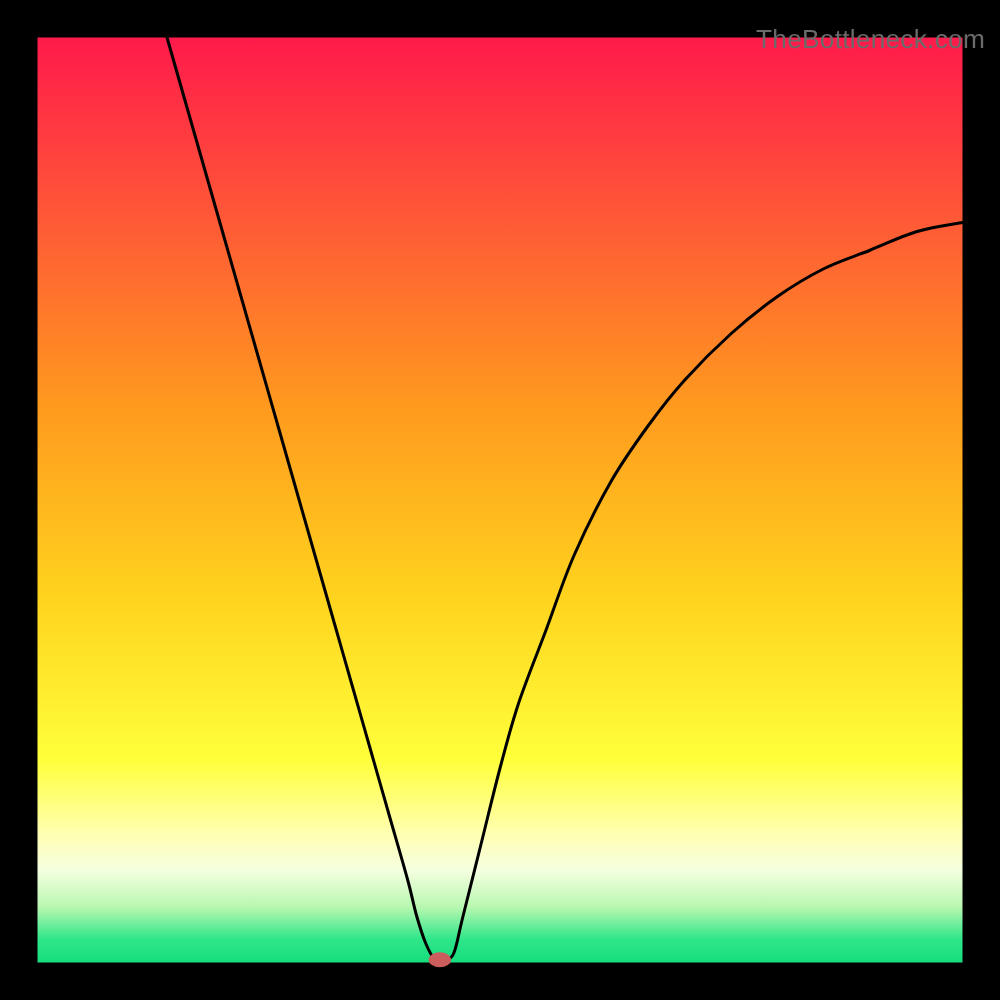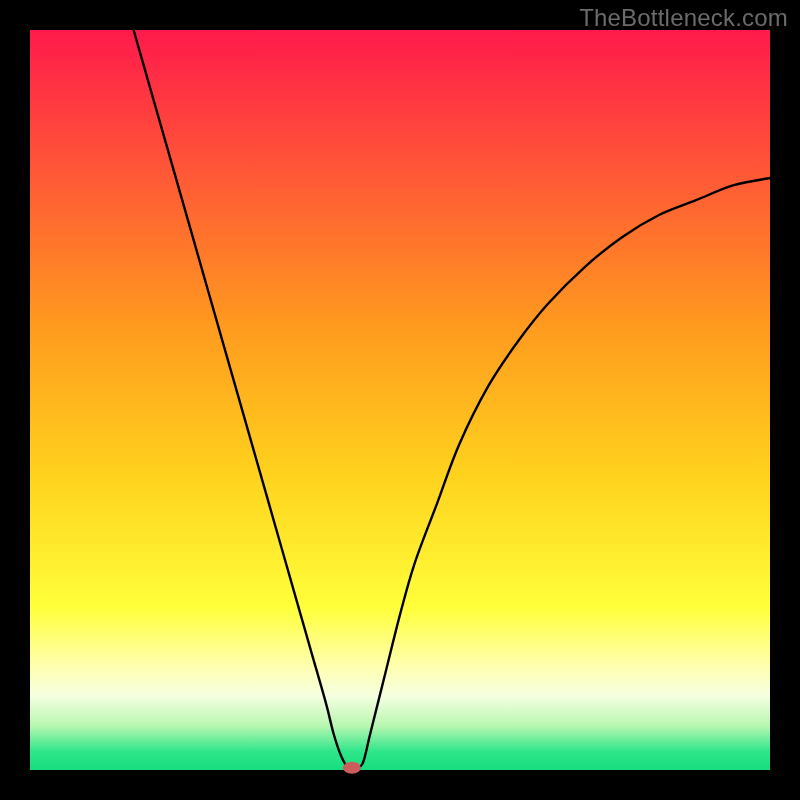--- a/index.html
+++ b/index.html
@@ -12,24 +12,24 @@
     font-family: Arial, Helvetica, sans-serif;
   }
   .frame {
     position: relative;
     width: 800px;
     height: 800px;
     background: #000;
   }
   .watermark {
     position: absolute;
-    top: 4px;
+    top: 20px;
     right: 12px;
     color: #6b6b6b;
-    font-size: 24px;
+    font-size: 21px;
     font-weight: 500;
     letter-spacing: 0.2px;
     z-index: 10;
     margin-left: 47px;
   }
   svg.plot {
     position: absolute;
     left: 0;
     top: 0;
     width: 800px;

